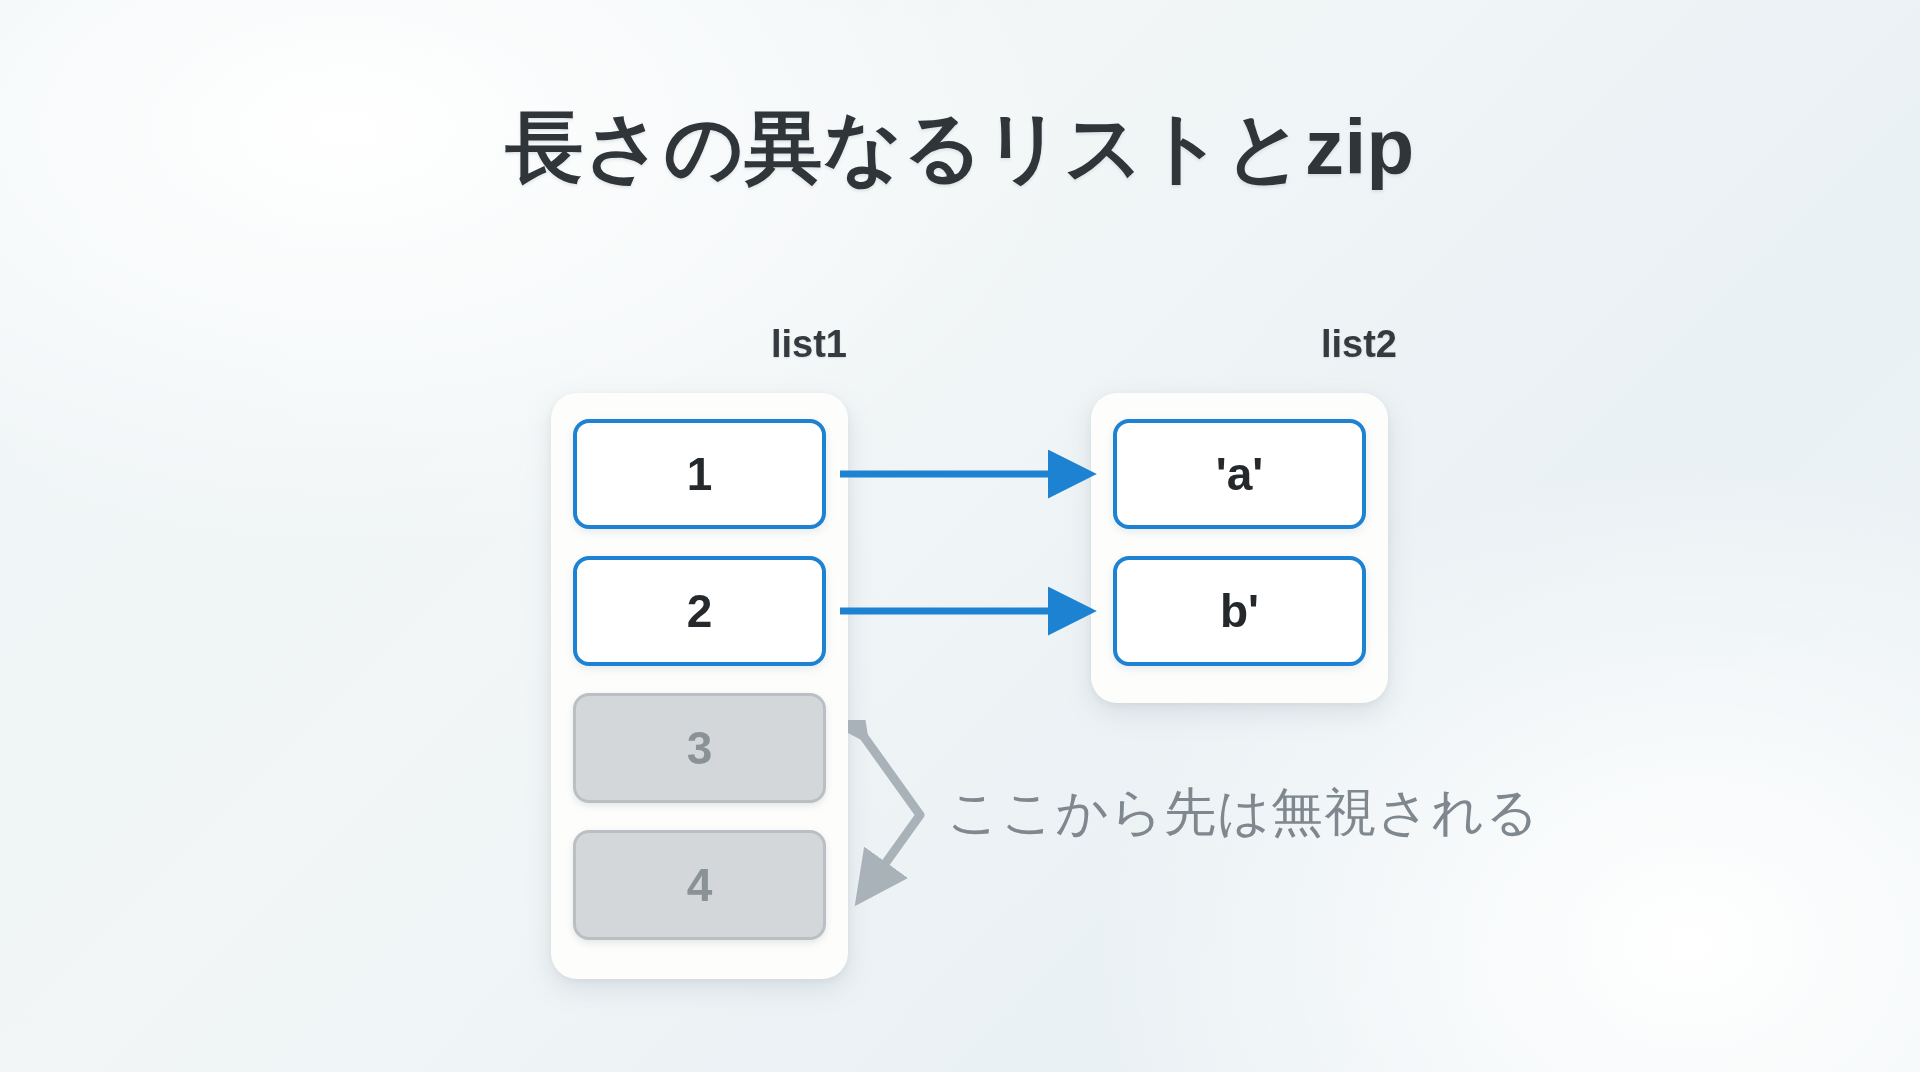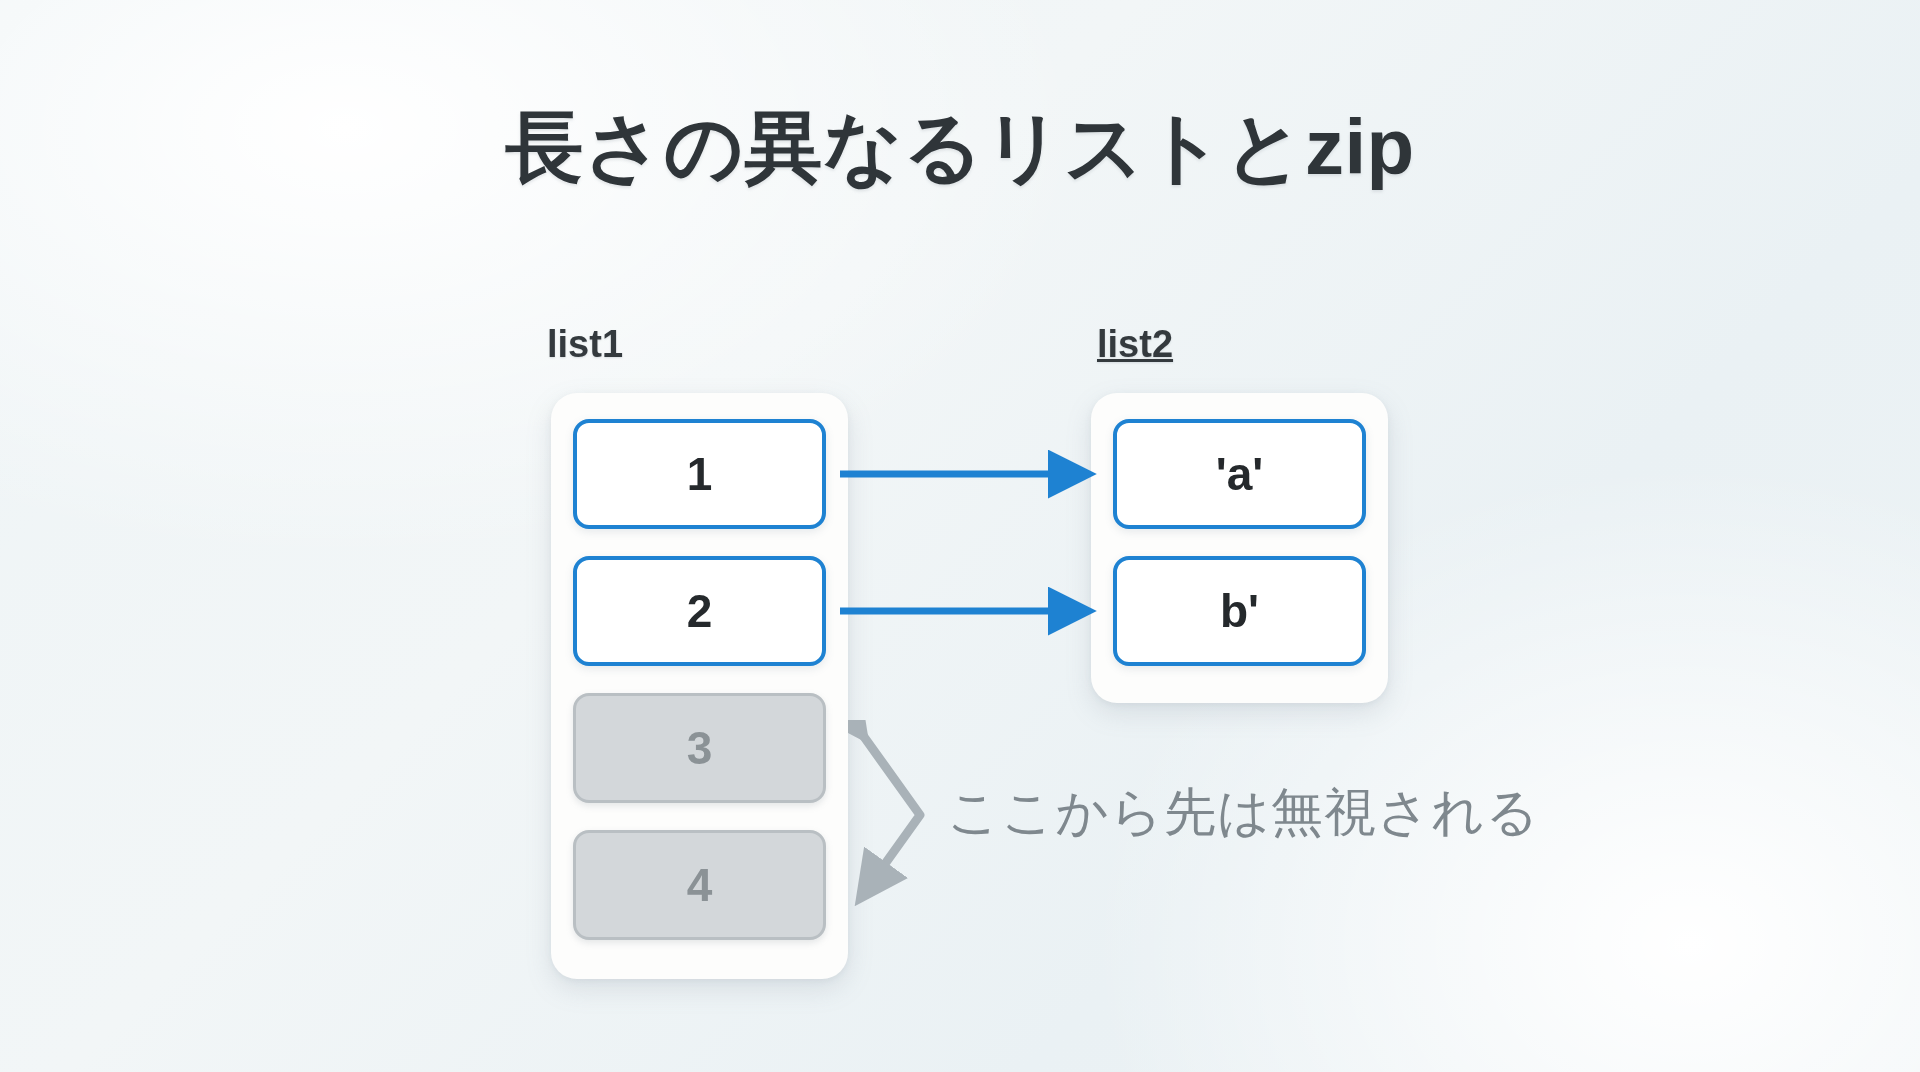--- a/index.html
+++ b/index.html
@@ -40,26 +40,26 @@
     white-space: nowrap;
     text-shadow: 0 2px 3px rgba(140,150,160,0.22);
   }
 
   
   .col-label {
     position: absolute;
     font-size: 38px;
     font-weight: 700;
     color: #343a3e;
-    text-align: left;
+    text-align: right;
     width: 300px;
     text-shadow: 0 1px 2px rgba(150,160,170,0.3);
   }
   #label-list1 { left: 547px; top: 323px; }
-  #label-list2 { left: 1097px; top: 323px; text-decoration: underline; }
+  #label-list2 { left: 1097px; top: 323px; }
 
   
   .panel {
     position: absolute;
     background: #fdfdfc;
     border-radius: 26px;
     box-shadow:
       0 10px 26px rgba(120,135,148,0.18),
       0 2px 6px rgba(120,135,148,0.10);
   }

